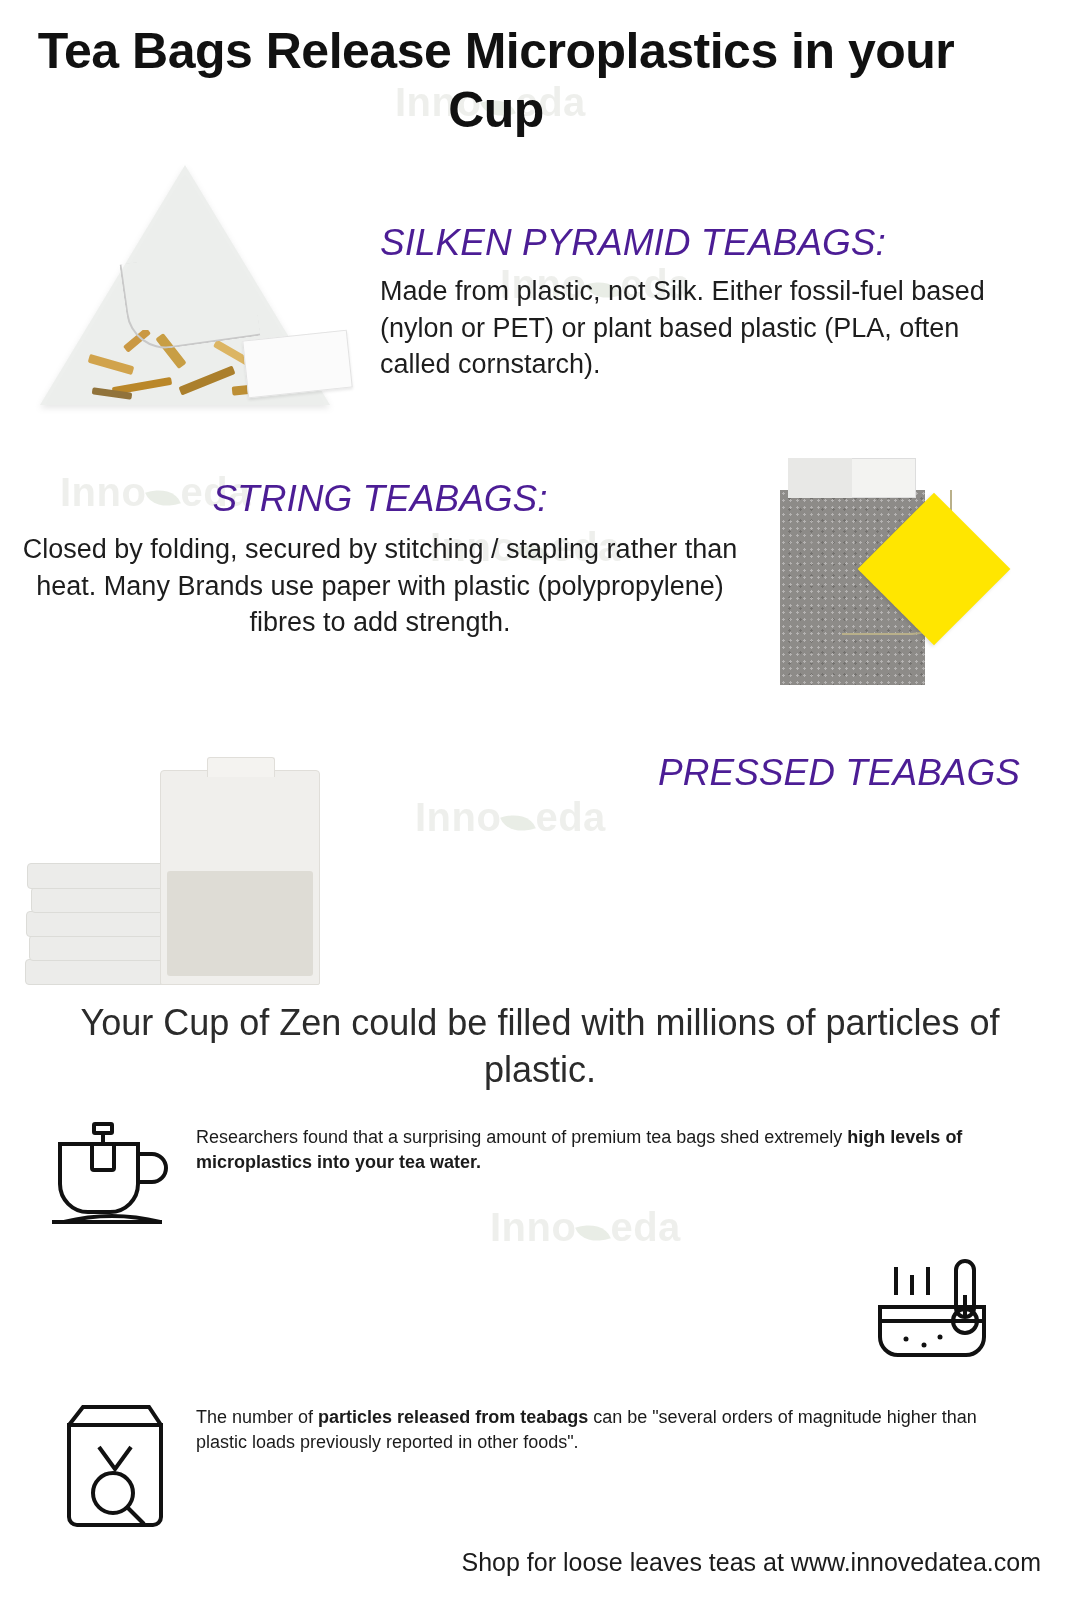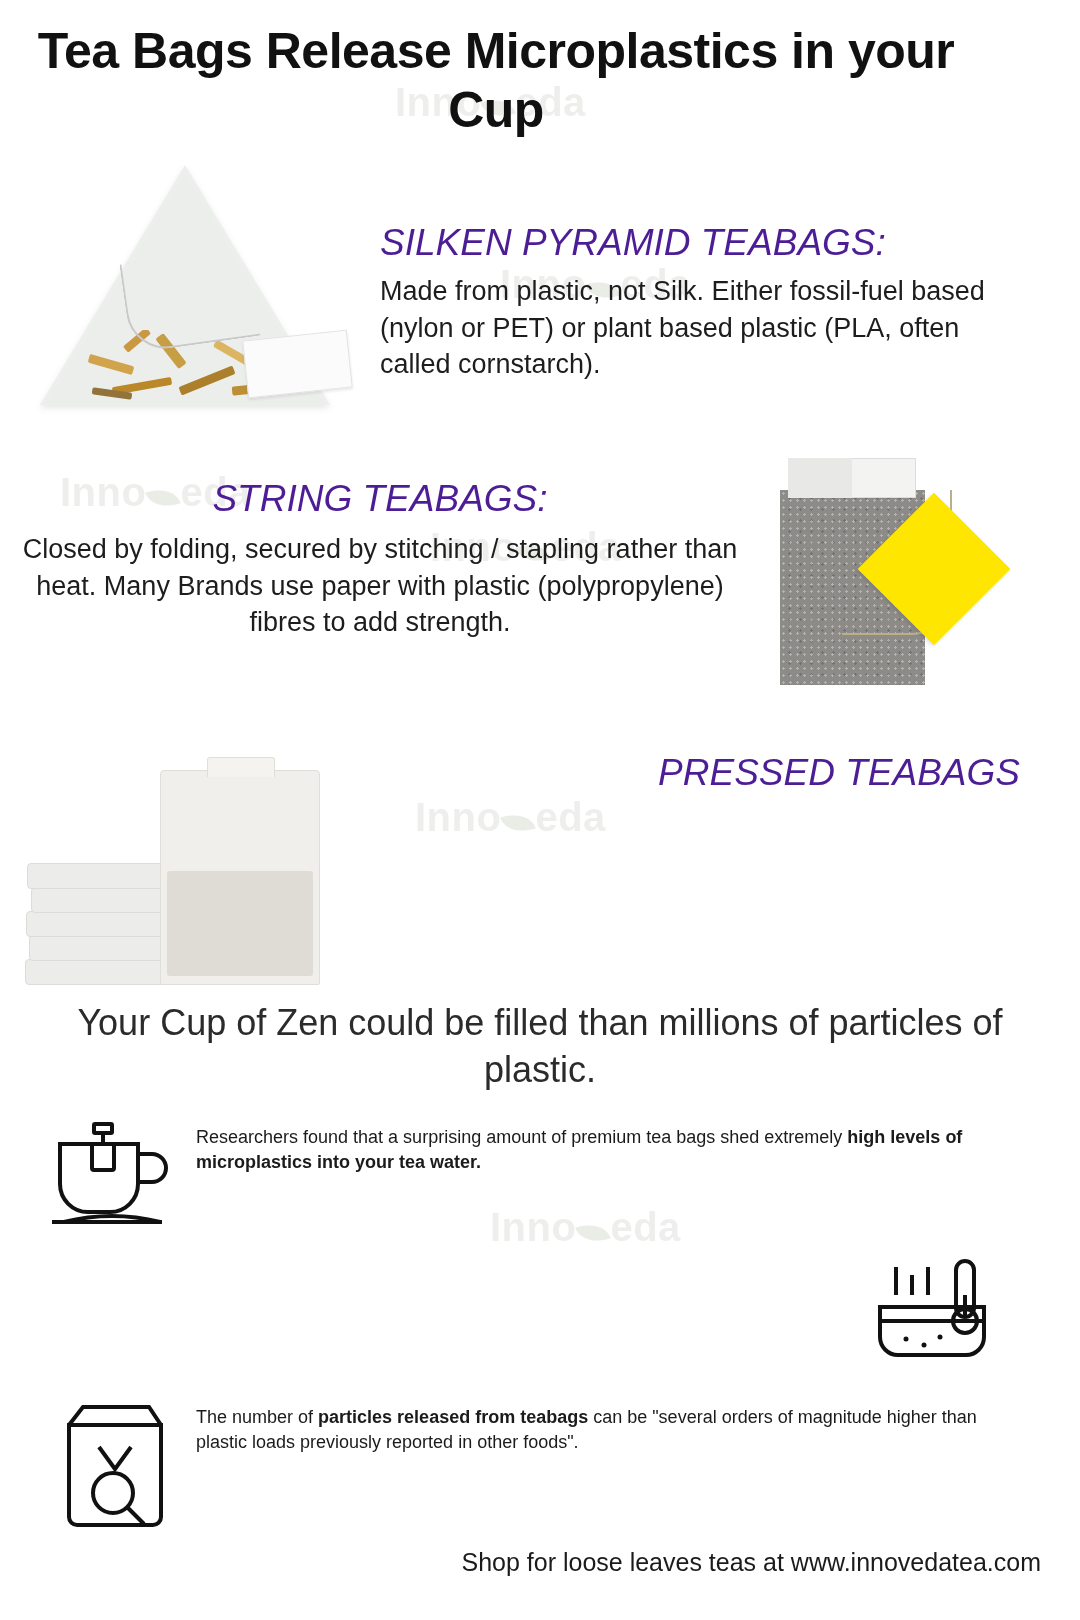--- a/index.html
+++ b/index.html
@@ -342,21 +342,21 @@
     </div>
     <div class="front">
       <div class="tab"></div>
     </div>
   </div>
 
   <div id="sec3-text">
     <div class="sec-head">PRESSED TEABAGS</div>
   </div>
 
-  <div id="zen">Your Cup of Zen could be filled than millions of particles of plastic.</div>
+  <div id="zen">Your Cup of Zen could be filled with millions of particles of plastic.</div>
 
   <div class="icon-cup">
     <svg viewBox="0 0 140 110" width="140" height="110" fill="none" stroke="#111" stroke-width="4">
       <path d="M18 22 h78 v40 a28 28 0 0 1 -28 28 h-22 a28 28 0 0 1 -28 -28 z"></path>
       <path d="M96 32 h14 a14 14 0 0 1 0 28 h-14"></path>
       <path d="M10 100 h110"></path>
       <path d="M22 100 q48 -12 96 0"></path>
       <rect x="50" y="22" width="22" height="26" rx="2"></rect>
       <path d="M61 10 v12"></path>
       <rect x="52" y="2" width="18" height="9" rx="1"></rect>

